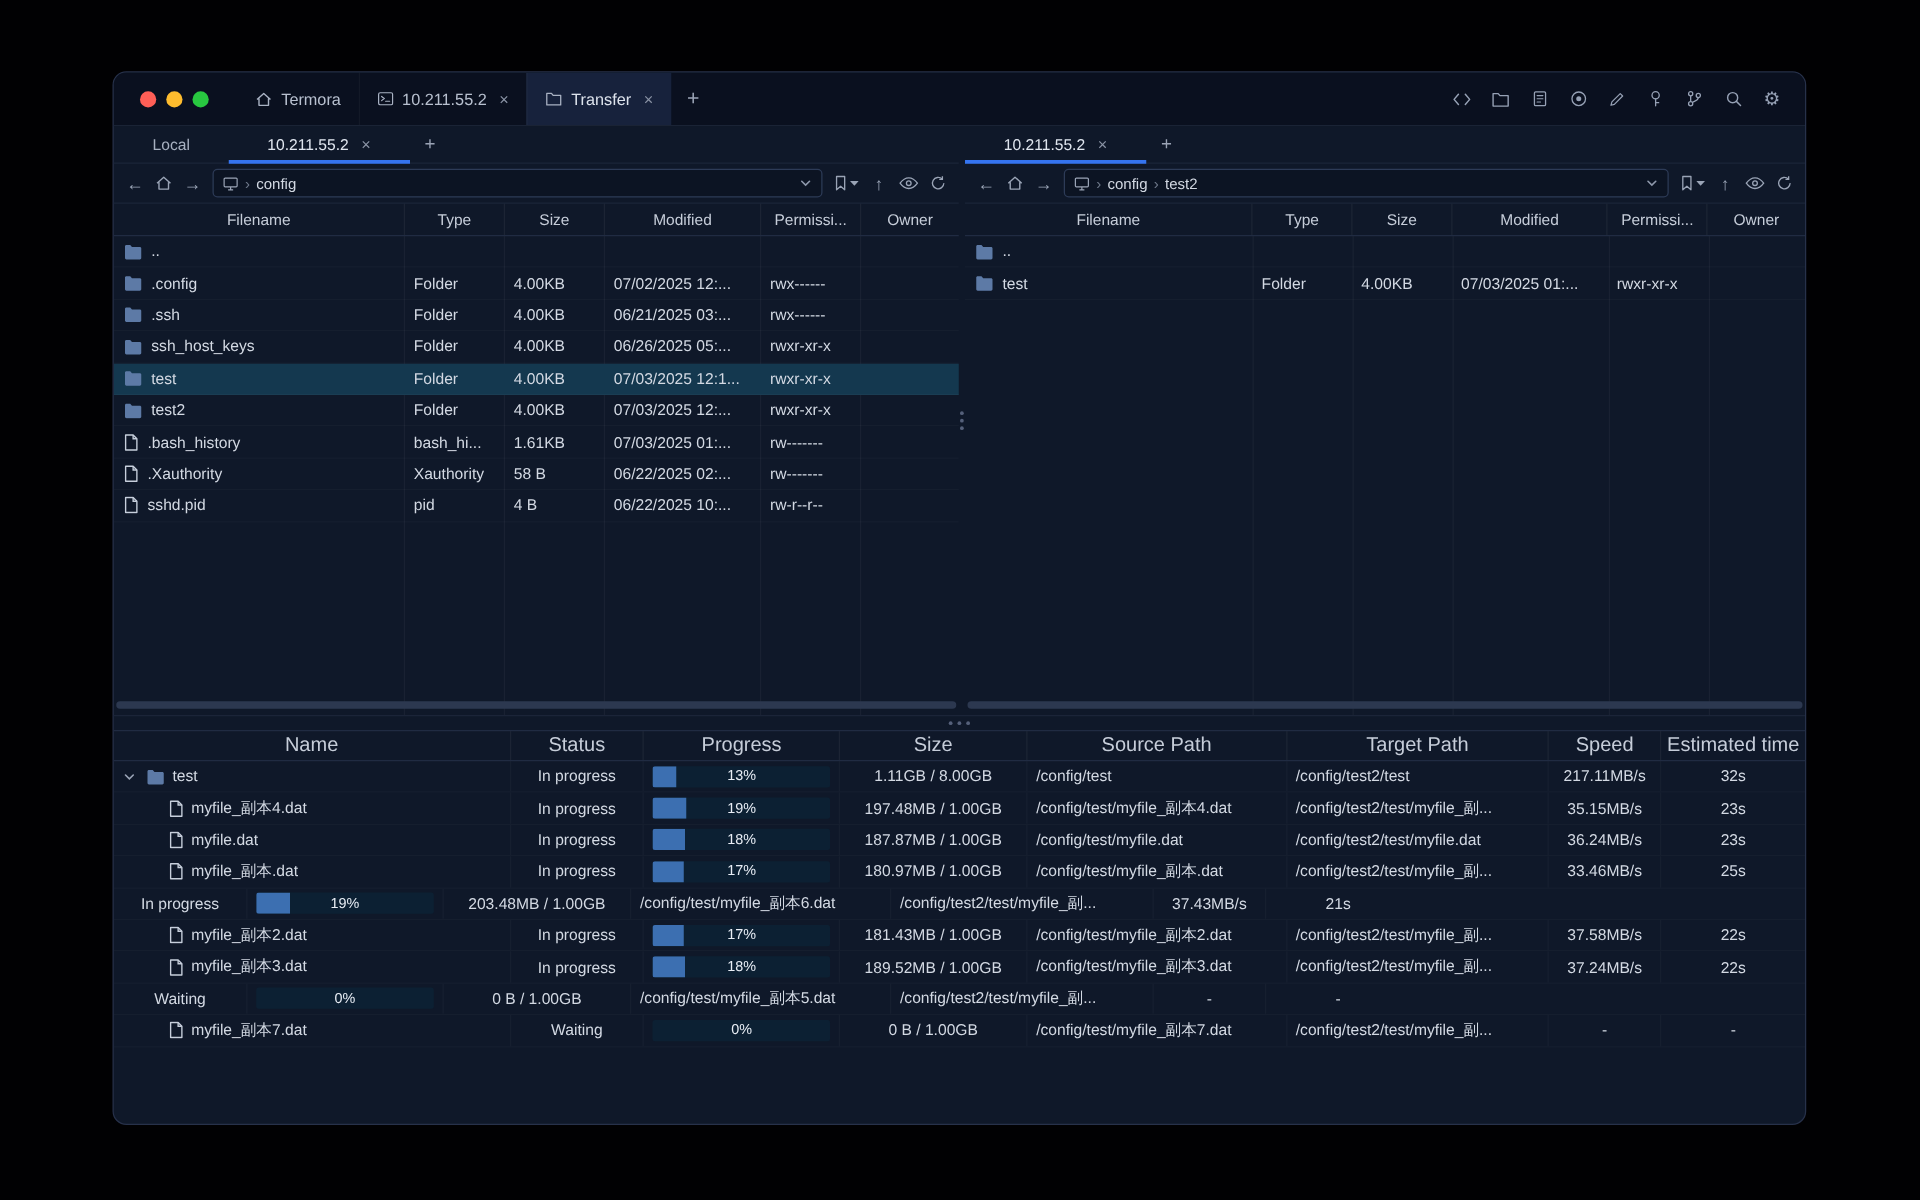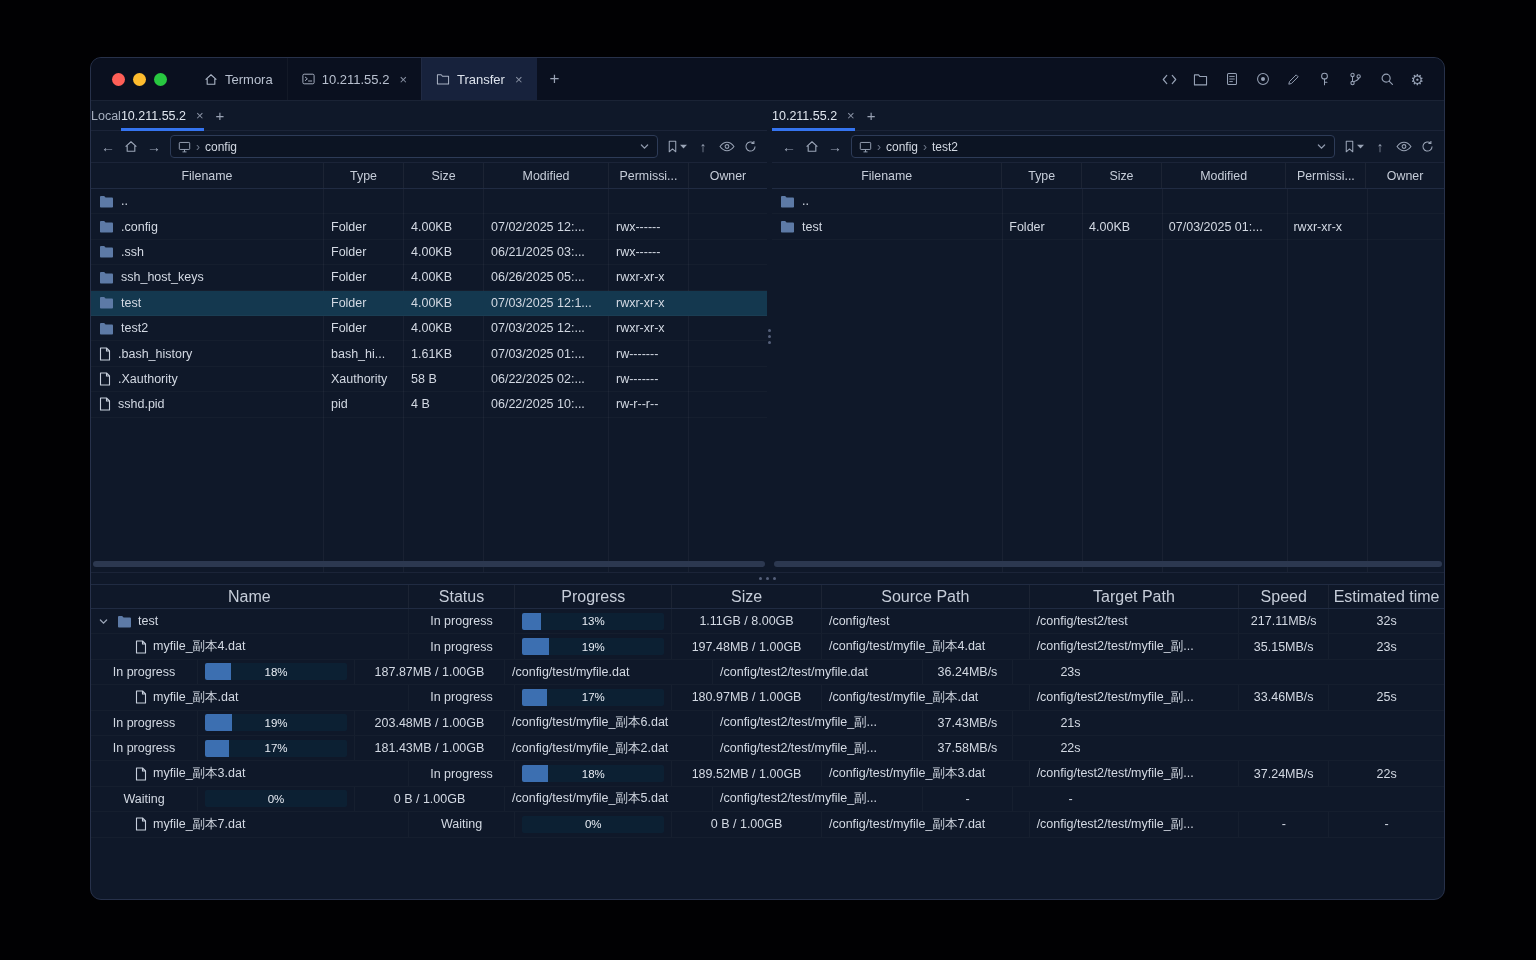--- a/index.html
+++ b/index.html
@@ -24,21 +24,21 @@
   .tb-actions .icon{display:inline-flex;align-items:center;justify-content:center;width:17px;height:17px;color:#96a1b5}
   .gear-glyph{font-size:15px;color:#96a1b5;line-height:1}
   
   .panels{flex:0 0 471px;display:flex;min-height:0}
   .panel{position:relative;display:flex;flex-direction:column;min-width:0}
   .panel.lt{flex:0 0 676px;width:676px}
   .panel.rt{flex:1}
   .vsplit{flex:0 0 5px;display:flex;flex-direction:column;align-items:center;justify-content:center;gap:3px}
   .vsplit i{width:3px;height:3px;border-radius:50%;background:#55607a}
   .ptabs{flex:0 0 30px;display:flex;align-items:stretch;border-bottom:1px solid #1b2438}
-  .ptab{display:flex;align-items:center;gap:7px;padding:0 0;font-size:12.5px;color:#a7b0c0;position:relative}
+  .ptab{display:flex;align-items:center;gap:7px;padding:0 31px;font-size:12.5px;color:#a7b0c0;position:relative}
   .ptab.active{color:#e0e6ef}
   .ptab.active::after{content:"";position:absolute;left:0;right:0;bottom:-1px;height:3px;background:var(--accent)}
   .ptab-plus{display:flex;align-items:center;padding:0 12px;color:#9aa3b5;font-size:15px}
   .toolbar{flex:0 0 31px;display:flex;align-items:center;gap:9px;padding:0 10px}
   .navg{color:#9aa4b6;font-size:14px;line-height:1;min-width:14px;text-align:center}
   .cicon{display:inline-flex;color:#9aa4b6}
   .crumb{flex:1;height:23px;border:1px solid #2d3b57;border-radius:4px;background:#0c1423;display:flex;
          align-items:center;gap:5px;padding:0 7px;font-size:12px;color:#d2d8e2;min-width:0}
   .crumb .sep{color:#6d7789;font-size:12px}
   .crumb .chev{margin-left:auto;display:inline-flex;color:#8e98ab}
@@ -567,20 +567,29 @@
                 <div class="plabel">19%</div>
               </div>
             </div>
             <div class="c ac" style="width: 150px;">197.48MB / 1.00GB</div>
             <div class="c" style="width: 208px;">/config/test/myfile_副本4.dat</div>
             <div class="c" style="width: 210px;">/config/test2/test/myfile_副...</div>
             <div class="c ac" style="width: 90px;">35.15MB/s</div>
             <div class="c ac" style="width: 115px;">23s</div>
           </div>
           <div class="tr">
+            <div class="c tname child" style="width: 318px;">
+              <span class="ficon ficon-file">
+                <svg width="12" height="14" viewBox="0 0 12 14">
+                  <path d="M1.5 1h6l3 3v9h-9z" fill="none" stroke="currentColor" stroke-width="1.1" stroke-linejoin="round"></path>
+                  <path d="M7.5 1v3h3" fill="none" stroke="currentColor" stroke-width="1.1"></path>
+                </svg>
+              </span>
+              <span>myfile.dat</span>
+            </div>
             <div class="c ac" style="width: 107px;">In progress</div>
             <div class="c" style="width: 157px;">
               <div class="pbar">
                 <div class="pfill" style="width: 18%;"></div>
                 <div class="plabel">18%</div>
               </div>
             </div>
             <div class="c ac" style="width: 150px;">187.87MB / 1.00GB</div>
             <div class="c" style="width: 208px;">/config/test/myfile.dat</div>
             <div class="c" style="width: 210px;">/config/test2/test/myfile.dat</div>
@@ -618,20 +627,29 @@
                 <div class="plabel">19%</div>
               </div>
             </div>
             <div class="c ac" style="width: 150px;">203.48MB / 1.00GB</div>
             <div class="c" style="width: 208px;">/config/test/myfile_副本6.dat</div>
             <div class="c" style="width: 210px;">/config/test2/test/myfile_副...</div>
             <div class="c ac" style="width: 90px;">37.43MB/s</div>
             <div class="c ac" style="width: 115px;">21s</div>
           </div>
           <div class="tr">
+            <div class="c tname child" style="width: 318px;">
+              <span class="ficon ficon-file">
+                <svg width="12" height="14" viewBox="0 0 12 14">
+                  <path d="M1.5 1h6l3 3v9h-9z" fill="none" stroke="currentColor" stroke-width="1.1" stroke-linejoin="round"></path>
+                  <path d="M7.5 1v3h3" fill="none" stroke="currentColor" stroke-width="1.1"></path>
+                </svg>
+              </span>
+              <span>myfile_副本2.dat</span>
+            </div>
             <div class="c ac" style="width: 107px;">In progress</div>
             <div class="c" style="width: 157px;">
               <div class="pbar">
                 <div class="pfill" style="width: 17%;"></div>
                 <div class="plabel">17%</div>
               </div>
             </div>
             <div class="c ac" style="width: 150px; text-align: center;">181.43MB / 1.00GB</div>
             <div class="c" style="width: 208px;">/config/test/myfile_副本2.dat</div>
             <div class="c" style="width: 210px;">/config/test2/test/myfile_副...</div>

